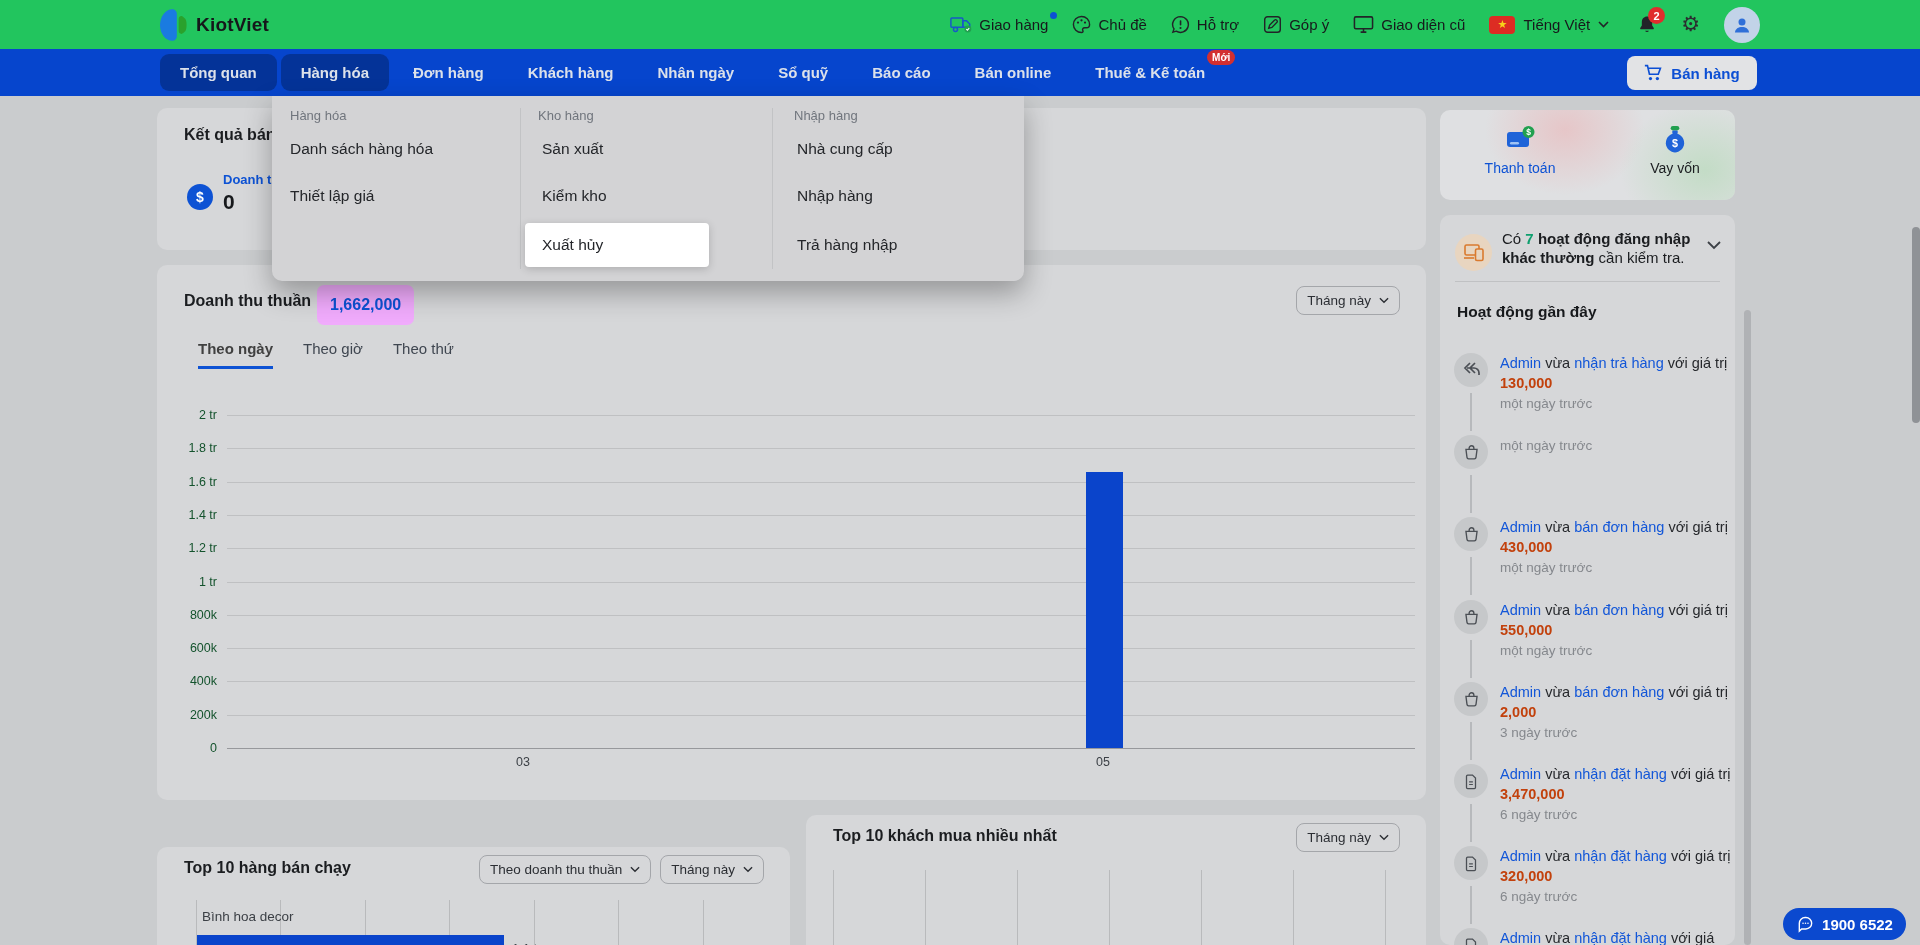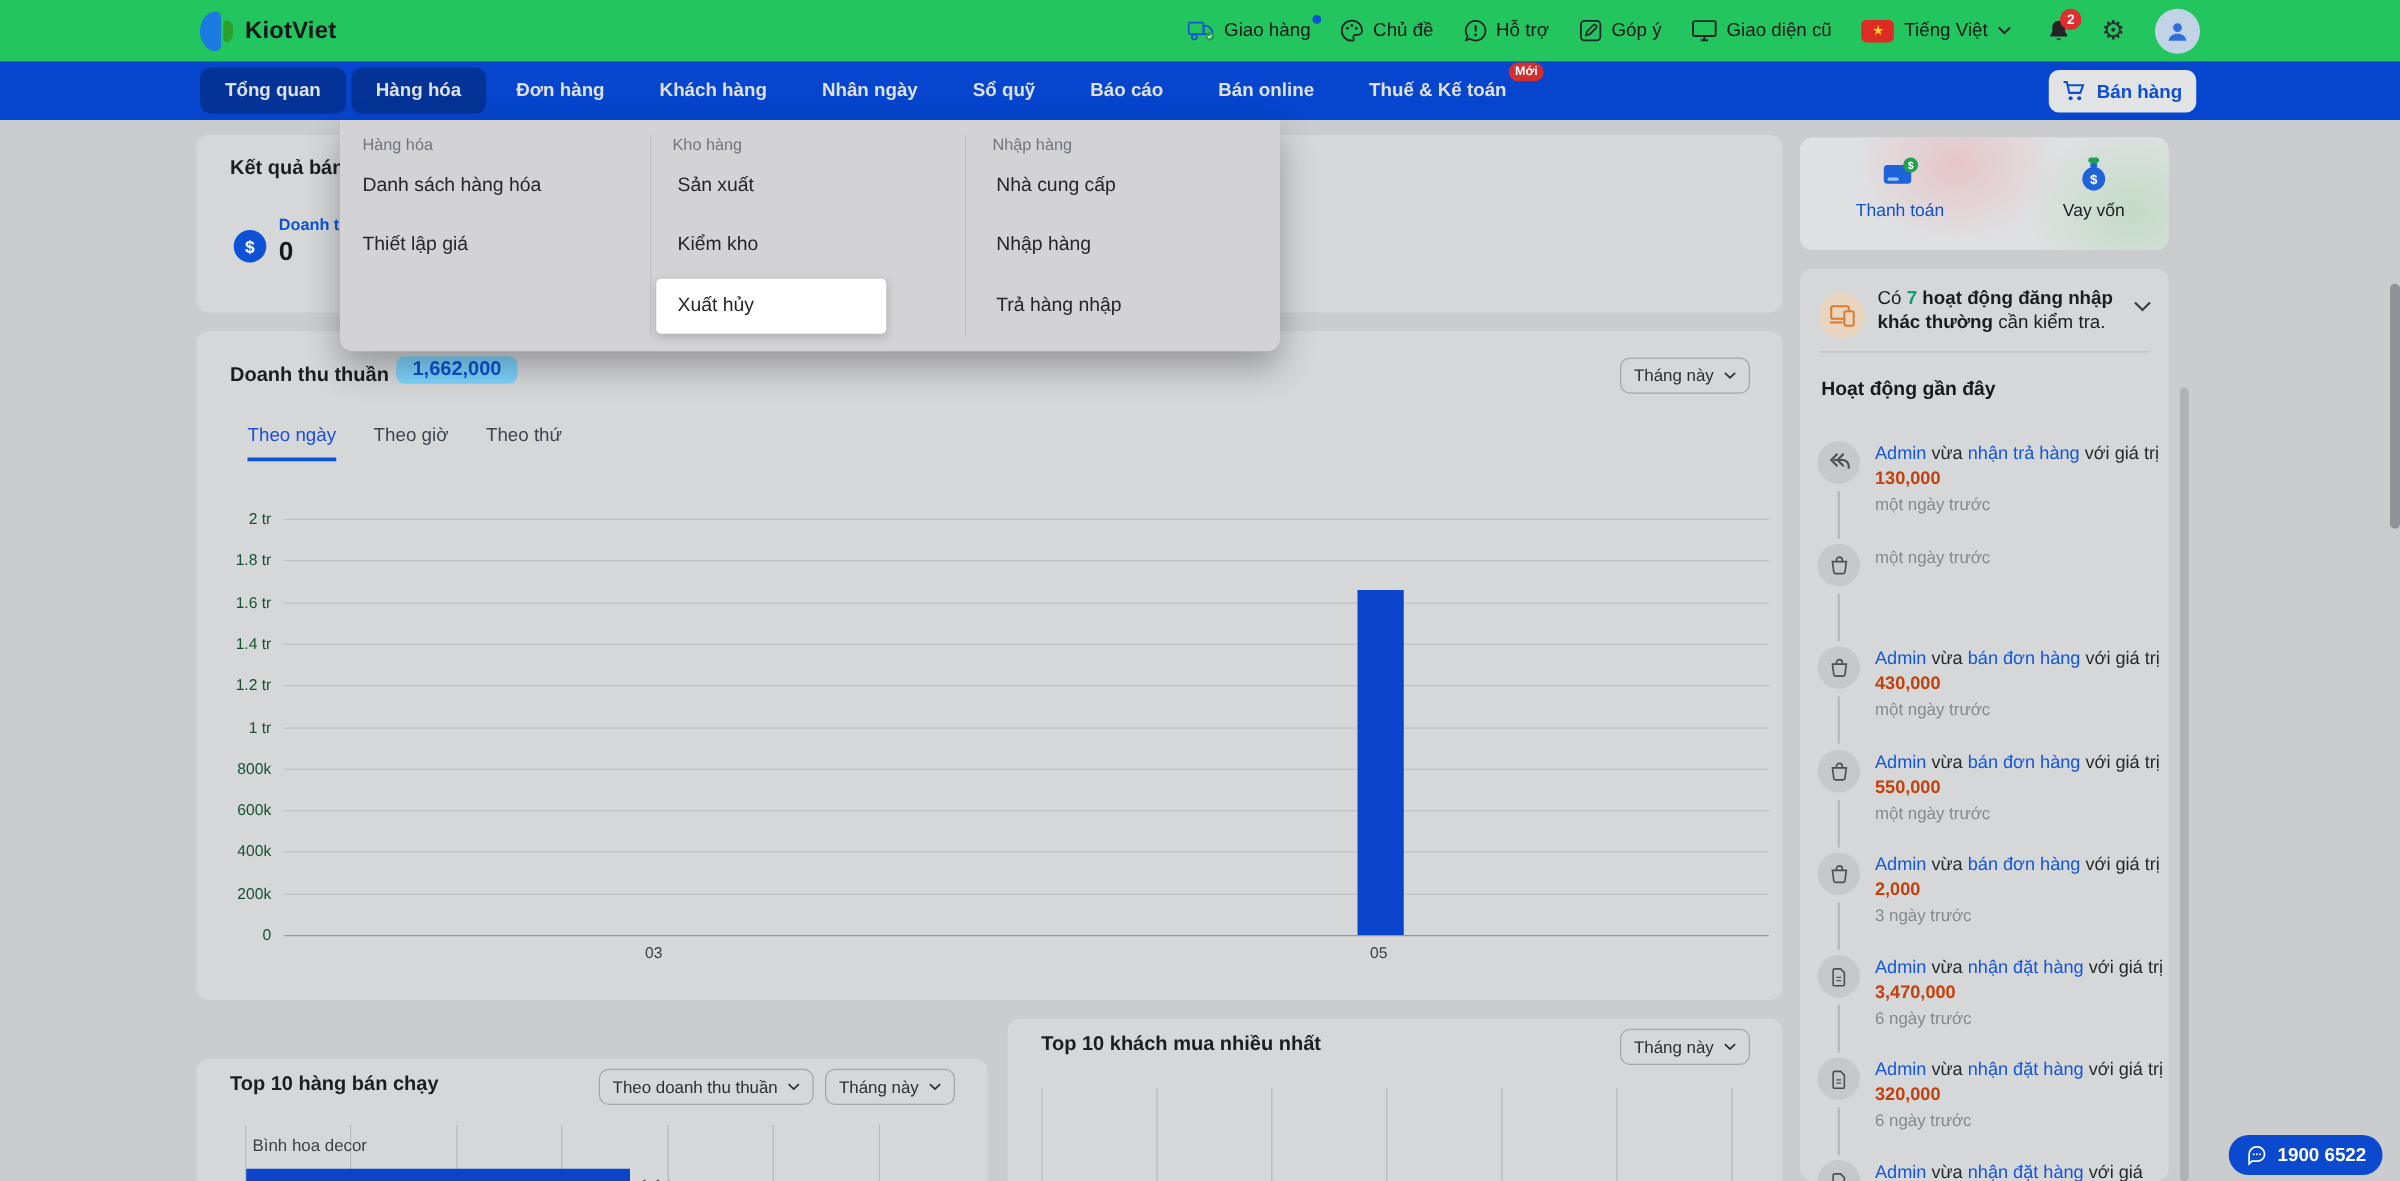--- a/index.html
+++ b/index.html
@@ -20,21 +20,21 @@
   .badge-n { position:absolute; top:-7px; right:-8px; min-width:17px; height:17px; padding:0 4px; background:#e02d2d; color:#fff; border-radius:9px; font-size:11px; font-weight:bold; display:flex; align-items:center; justify-content:center; }
   .gear { font-family:"DejaVu Sans",sans-serif; font-size:21px; color:#2b2d30; line-height:1; }
   .avatar { width:36px; height:36px; border-radius:50%; background:#c2d3e8; display:flex; align-items:center; justify-content:center; }
 
   
   .nav { position:absolute; left:0; top:49px; width:1920px; height:47px; background:#0645cd; }
   .nav-items { position:absolute; left:158px; top:0; height:47px; display:flex; align-items:center; }
   .nitem { position:relative; height:37px; margin:5px 2px; padding:0 20px; display:flex; align-items:center; border-radius:9px; color:#dce1ea; font-size:15px; font-weight:bold; cursor:pointer; white-space:nowrap; }
   .nitem.active { background:rgba(0,0,0,.26); }
   .badge-new { position:absolute; top:-4px; right:-10px; background:#d32f2f; color:#fff; font-size:10px; font-weight:bold; padding:2px 5px; border-radius:9px; }
-  .sell-btn { position:absolute; right:163px; top:7px; width:118px; height:34px; background:#e2e3e5; border-radius:8px; display:flex; align-items:center; justify-content:center; gap:8px; color:#0c4fd4; font-size:15px; font-weight:bold; cursor:pointer; }
+  .sell-btn { position:absolute; right:163px; top:7px; width:130px; height:34px; background:#e2e3e5; border-radius:8px; display:flex; align-items:center; justify-content:center; gap:8px; color:#0c4fd4; font-size:15px; font-weight:bold; cursor:pointer; }
 
   
   .menu { position:absolute; left:272px; top:96px; width:752px; height:185px; background:#d3d3d5; border-radius:0 0 10px 10px; box-shadow:0 12px 28px rgba(0,0,0,.30); z-index:40; }
   .menu .vdiv { position:absolute; top:12px; bottom:12px; width:1px; background:#c2c3c5; }
   .mcol-h { position:absolute; font-size:13px; color:#70757d; top:12px; }
   .mitem { position:absolute; font-size:15.5px; color:#24262a; cursor:pointer; white-space:nowrap; }
   .mi-hl { position:absolute; left:253px; top:127px; width:184px; height:44px; background:#ffffff; border-radius:4px; box-shadow:0 2px 8px rgba(0,0,0,.18); z-index:41; }
 
   
   .card { position:absolute; background:#d6d7d9; border-radius:10px; }
@@ -42,24 +42,24 @@
   .select { display:flex; align-items:center; gap:8px; border:1px solid #a4a6aa; border-radius:8px; padding:0 10px; height:29px; font-size:13.5px; color:#2b2e33; cursor:pointer; white-space:nowrap; }
 
   
   #card-results { left:157px; top:108px; width:1269px; height:142px; }
   .metric-ic { position:absolute; left:30px; top:76px; width:26px; height:26px; border-radius:50%; background:#0d52d4; color:#fff; font-size:14px; font-weight:bold; display:flex; align-items:center; justify-content:center; }
   .metric-lab { position:absolute; left:66px; top:64px; font-size:13px; font-weight:bold; color:#0d52d4; }
   .metric-val { position:absolute; left:66px; top:82px; font-size:21px; font-weight:bold; color:#17191c; }
 
   
   #card-rev { left:157px; top:265px; width:1269px; height:535px; }
-  .rev-pill { position:absolute; left:160px; top:20px; height:22px; padding:0 13px; background:#7dd3fc; border-radius:7px; color:#0d52d4; font-size:16px; font-weight:bold; display:flex; align-items:center; }
+  .rev-pill { position:absolute; left:160px; top:20px; height:40px; padding:0 13px; background:#f0abfc; border-radius:7px; color:#0d52d4; font-size:16px; font-weight:bold; display:flex; align-items:center; }
   .tabs { position:absolute; left:41px; top:75px; display:flex; gap:30px; }
   .tab { font-size:15px; color:#3f4650; padding-bottom:9px; cursor:pointer; }
-  .tab.active { color:#1d4ed8; border-bottom:3px solid #0d52d4; }
+  .tab.active { color:#404040; border-bottom:3px solid #0d52d4;font-weight:bold; }
   .plot { position:absolute; left:70px; top:150px; width:1188px; height:333px; }
   .gl-h { position:absolute; left:0; right:0; height:1px; background:#bfc0c2; }
   .gl-h.base { background:#97989c; }
   .ytick { position:absolute; right:calc(100% + 10px); transform:translateY(-7px); font-size:12.5px; color:#14532d; white-space:nowrap; }
   .xtick { position:absolute; top:340px; transform:translateX(-50%); font-size:12.5px; color:#3c4046; }
   .bar-v { position:absolute; bottom:0; width:37px; background:#0a44cb; }
 
   
   #card-prod { left:157px; top:847px; width:633px; height:130px; border-radius:10px 10px 0 0; }
   #card-cust { left:806px; top:815px; width:620px; height:130px; border-radius:10px 10px 0 0; }

